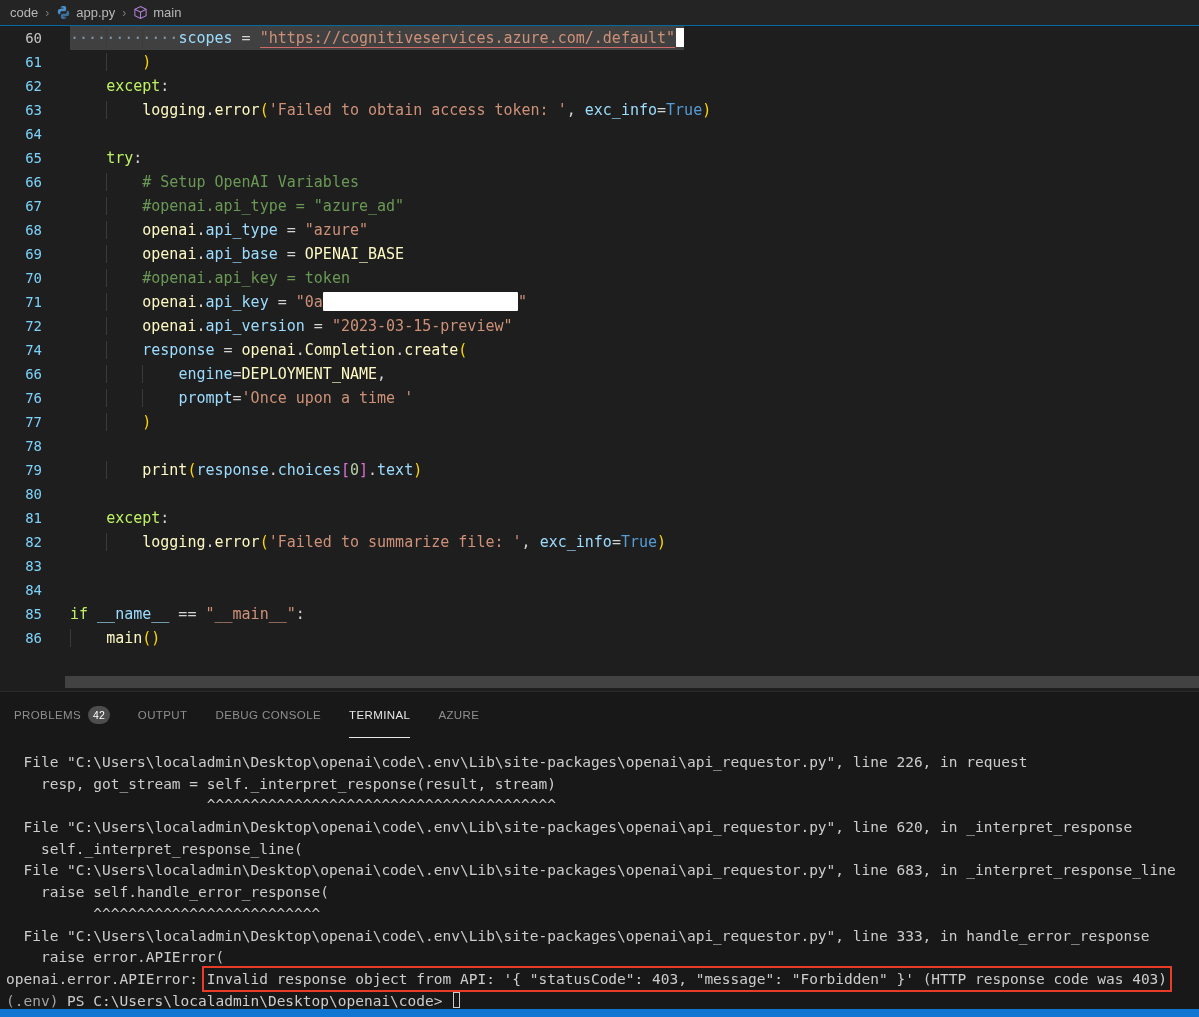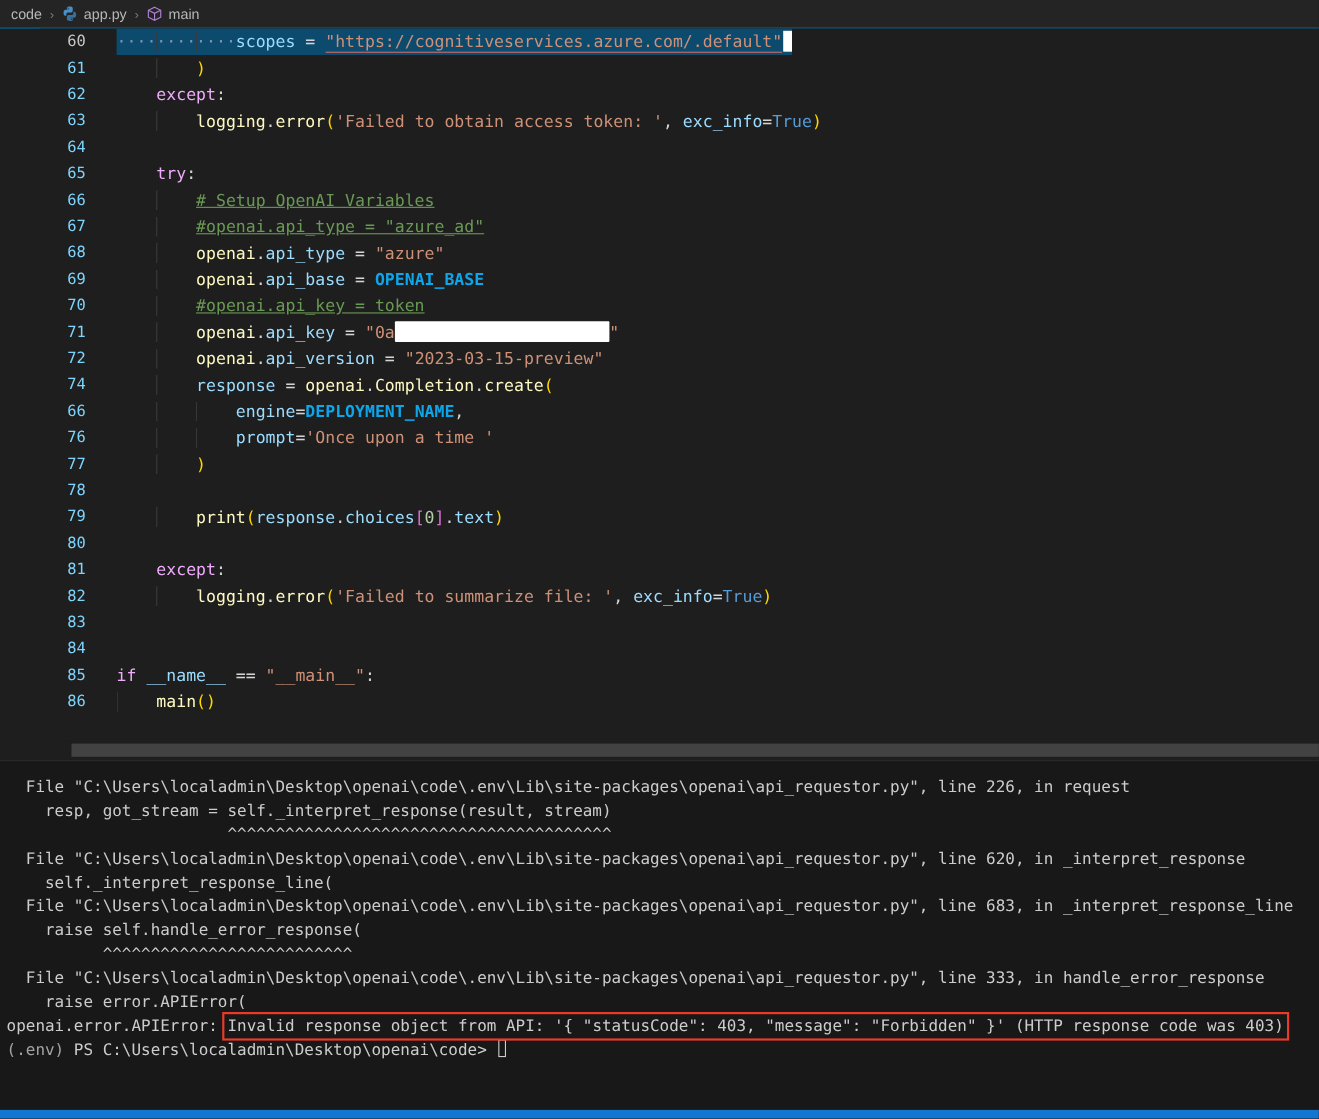--- a/index.html
+++ b/index.html
@@ -14,40 +14,40 @@
     font-size:13px; color:#b8b8b8;
   }
   .breadcrumb .sep { color:#7a7a7a; margin:0 7px; font-size:12px; }
   .bc-icon { display:inline-flex; width:15px; height:15px; margin-right:5px; }
   .bc-icon svg { width:15px; height:15px; }
 
   
   .editor {
     position:absolute; top:26px; left:0; right:0; height:648px;
     background:#1e1e1e; overflow:hidden;
-    font-family:"DejaVu Sans Mono", monospace; font-size:15px;margin-left:36px;
+    font-family:"DejaVu Sans Mono", monospace; font-size:15px;
   }
   .line { display:flex; height:24px; line-height:24px; }
   .num {
     flex:0 0 70px; text-align:right; padding-right:28px;
     color:#7dd3fc; font-size:14px; user-select:none;
   }
   .line.selected .num { color:#c6c6c6; }
   .content { white-space:pre; color:#d4d4d4; }
-  .line.selected .content { background:#0c4a6e;text-align:right; }
-
-  
-  .c-kw    { color:#f0abfc; }
+  .line.selected .content { background:#404040;text-align:right; }
+
+  
+  .c-kw    { color:#bef264; }
   .c-var   { color:#9cdcfe; }
   .c-op    { color:#d4d4d4; }
   .c-str   { color:#ce9178; }
-  .c-com   { color:#6a9955;text-decoration:underline; }
+  .c-com   { color:#6a9955; }
   .c-mod   { color:#fef9c3; }
   .c-fn    { color:#fef9c3; }
-  .c-const { color:#0ea5e9;font-weight:bold; }
+  .c-const { color:#fef9c3; }
   .c-blue  { color:#569cd6; }
   .c-num   { color:#b5cea8; }
   .c-paren { color:#ffd700; }
   .c-paren2{ color:#da70d6; }
   .c-dots  { color:#7e96ad; }
   .c-url   { border-bottom:1px solid #d16969; }
   .c-gd    { box-shadow:inset 1px 0 0 #3a3a3a; }
   .c-redact{ display:inline-block; width:195px; height:19px; background:#ffffff;
              vertical-align:text-bottom; border-radius:1px; }
   .c-cursor{ display:inline-block; width:8px; height:19px; background:#ffffff;
@@ -220,20 +220,38 @@
         <div class="content"><span class="c-gd">    </span><span class="c-fn">main</span><span class="c-paren">(</span><span class="c-paren">)</span></div>
       </div>
     </div>
 </div>
 
 <div class="hscroll">
   <div class="thumb"></div>
 </div>
 
 <div class="panel">
+  <div class="panel-tabs" id="panel-tabs">
+      <div class="ptab">
+        <span class="ptab-label">PROBLEMS</span>
+        <span class="badge">42</span>
+      </div>
+      <div class="ptab">
+        <span class="ptab-label">OUTPUT</span>
+      </div>
+      <div class="ptab">
+        <span class="ptab-label">DEBUG CONSOLE</span>
+      </div>
+      <div class="ptab active">
+        <span class="ptab-label">TERMINAL</span>
+      </div>
+      <div class="ptab">
+        <span class="ptab-label">AZURE</span>
+      </div>
+    </div>
   <div class="terminal" id="terminal">
       <div class="tline"><span>  File "C:\Users\localadmin\Desktop\openai\code\.env\Lib\site-packages\openai\api_requestor.py", line 226, in request</span></div>
       <div class="tline"><span>    resp, got_stream = self._interpret_response(result, stream)</span></div>
       <div class="tline"><span>                       ^^^^^^^^^^^^^^^^^^^^^^^^^^^^^^^^^^^^^^^^</span></div>
       <div class="tline"><span>  File "C:\Users\localadmin\Desktop\openai\code\.env\Lib\site-packages\openai\api_requestor.py", line 620, in _interpret_response</span></div>
       <div class="tline"><span>    self._interpret_response_line(</span></div>
       <div class="tline"><span>  File "C:\Users\localadmin\Desktop\openai\code\.env\Lib\site-packages\openai\api_requestor.py", line 683, in _interpret_response_line</span></div>
       <div class="tline"><span>    raise self.handle_error_response(</span></div>
       <div class="tline"><span>          ^^^^^^^^^^^^^^^^^^^^^^^^^^</span></div>
       <div class="tline"><span>  File "C:\Users\localadmin\Desktop\openai\code\.env\Lib\site-packages\openai\api_requestor.py", line 333, in handle_error_response</span></div>

